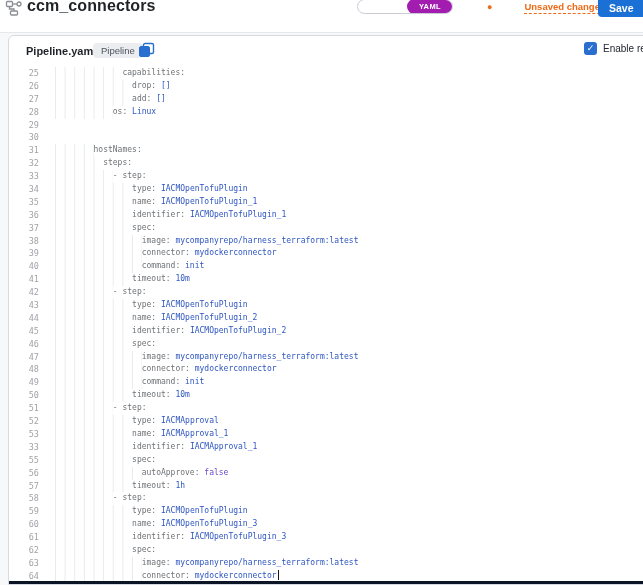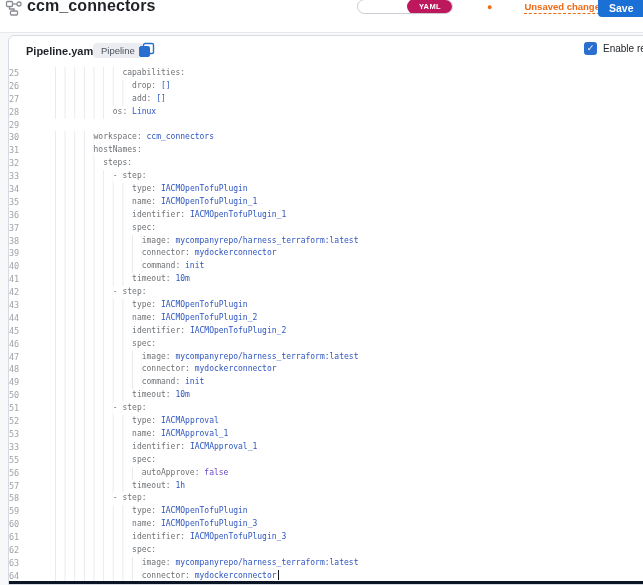--- a/index.html
+++ b/index.html
@@ -24,21 +24,21 @@
     display:flex;align-items:stretch;
     background:#ffffff;border:1px solid #c9ccd4;border-radius:9px;
     box-sizing:border-box;overflow:hidden;
   }
   .mode-visual{
     padding:16px 10px;display:flex;align-items:center;
     font-size:7.5px;font-weight:bold;color:#43474e;letter-spacing:.4px;
   }
   .mode-yaml{
     margin:-1px;padding:0 12px;display:flex;align-items:center;
-    background:#be185d;border-radius:9px;
+    background:#a21caf;border-radius:9px;
     font-size:7.5px;font-weight:bold;color:#ffffff;letter-spacing:.4px;
   }
   .unsaved{
     position:absolute;left:487px;top:1px;display:flex;align-items:center;gap:4px;
     color:#ee6a17;font-size:9.5px;font-weight:bold;cursor:pointer;
   }
   .unsaved .dot{font-size:9px;line-height:9px;}
   .unsaved .txt{border-bottom:1px dashed #ee6a17;padding-bottom:1px;margin-left:28px;}
   .save-btn{
     position:absolute;left:598px;top:-4px;height:21px;width:70px;
@@ -64,21 +64,21 @@
   .checkbox{
     width:13px;height:13px;background:#2a6fd0;border-radius:3px;
     display:flex;align-items:center;justify-content:center;
     color:#fff;font-size:9px;line-height:13px;cursor:pointer;flex:0 0 auto;
   }
   .enable-label{font-size:10px;color:#23272d;}
   
   .editor{position:absolute;top:31px;left:0;right:0;}
   .row{height:12.9px;line-height:12.9px;display:flex;
        font-family:"DejaVu Sans Mono","Liberation Mono",monospace;font-size:8px;}
-  .num{flex:0 0 30px;text-align:left;color:#a0a3a8;font-size:8.5px;
+  .num{flex:0 0 30px;text-align:right;color:#a0a3a8;font-size:8.5px;
        -user-select:none;}
   .codetxt{white-space:pre;padding-left:16px;font-size:8px;}
   .indent{display:inline-block;height:12.9px;vertical-align:top;
     background-image:linear-gradient(to right,#e9eaee 1px,transparent 1px);
     background-size:2ch 100%;}
   .tok-key{color:#6f7377;}
   .tok-val{color:#2e56c0;}
   .tok-bool{color:#6b48c8;}
   .caret{display:inline-block;width:1.5px;height:10px;background:#16181c;
          vertical-align:middle;margin-left:1px;}
@@ -146,21 +146,20 @@
         </div>
         <div class="row">
           <span class="num">28</span>
           <span class="codetxt"><span class="indent" style="width: 12ch;"></span><span class="tok-key">os:</span><span> </span><span class="tok-val">Linux</span></span>
         </div>
         <div class="row">
           <span class="num">29</span>
         </div>
         <div class="row">
           <span class="num">30</span>
-          <span class="codetxt"><span class="indent" style="width: 8ch;"></span><span class="tok-key">workspace:</span><span> </span><span class="tok-val">ccm_connectors</span></span>
         </div>
         <div class="row">
           <span class="num">31</span>
           <span class="codetxt"><span class="indent" style="width: 8ch;"></span><span class="tok-key">hostNames:</span></span>
         </div>
         <div class="row">
           <span class="num">32</span>
           <span class="codetxt"><span class="indent" style="width: 10ch;"></span><span class="tok-key">steps:</span></span>
         </div>
         <div class="row">

